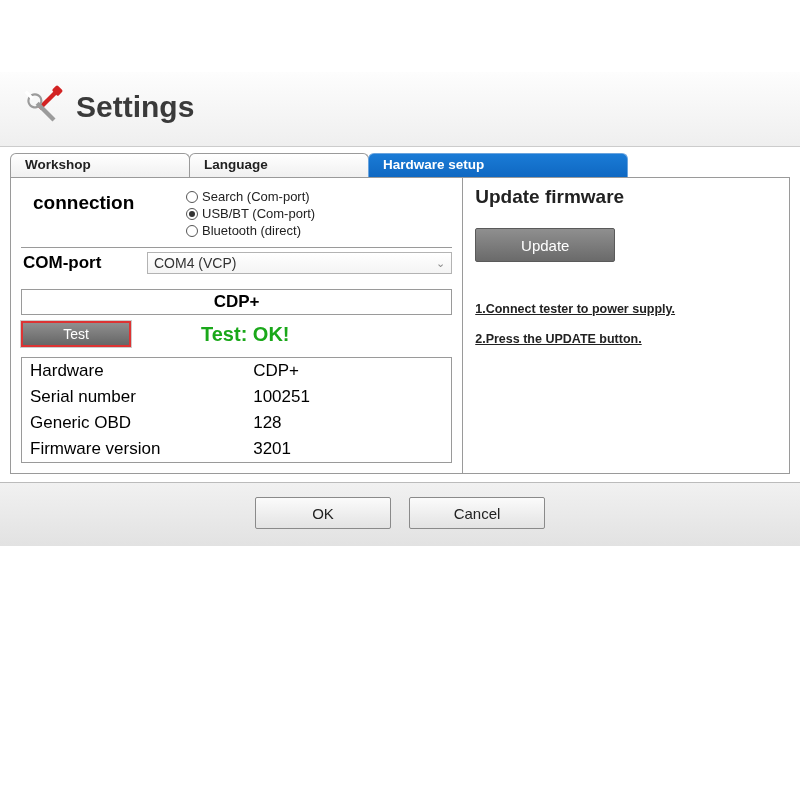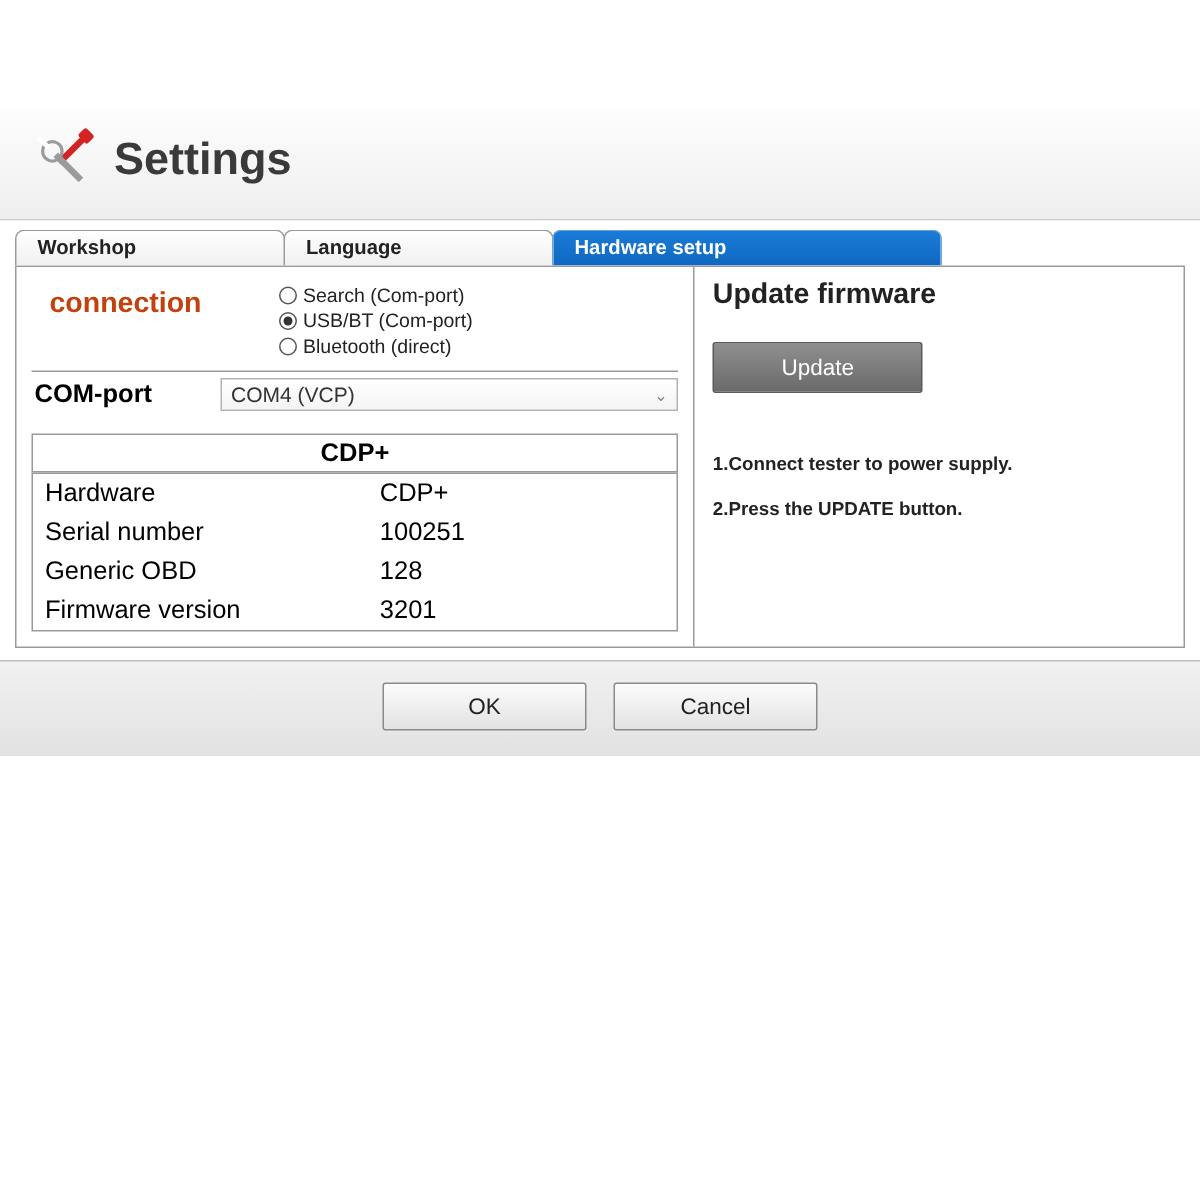--- a/index.html
+++ b/index.html
@@ -79,21 +79,21 @@
   .right-pane {
     width:42%;
     border-left:1px solid #9a9a9a;
     padding:8px 12px 10px 12px;
   }
   .conn-row {
     display:flex; align-items:flex-start;
     margin-bottom:4px;
   }
   .conn-label {
-    font-size:19px; font-weight:bold; color:#c2410c;
+    font-size:19px; font-weight:bold; color:#000000;
     width:165px; padding-top:6px; padding-left:12px;
   }
   .radio-group { font-size:13px; line-height:17px; color:#222; padding-top:2px;}
   .radio-item { display:flex; align-items:center; gap:4px; }
   .radio-dot {
     width:12px; height:12px; border:1px solid #555; border-radius:50%; display:inline-flex; align-items:center; justify-content:center;
   }
   .radio-dot.sel::after { content:""; width:6px; height:6px; background:#333; border-radius:50%; }
   .hr { border:none; border-top:1px solid #9a9a9a; margin:4px 0 4px 0;}
   .comport-row { display:flex; align-items:center; gap:6px; margin-bottom:16px;}
@@ -135,21 +135,21 @@
   .info-table .cell-r { width:48%; padding:3px 8px;}
   .right-pane h2 { font-size:19px; font-weight:bold; margin-bottom:20px; color:#222;}
   .btn-update {
     width:140px; height:34px;
     background:linear-gradient(#8f8f8f,#6a6a6a);
     color:#fff; font-size:15px;
     border:1px solid #5a5a5a;
     display:flex; align-items:center; justify-content:center;
     border-radius:2px;
   }
-  .instructions { margin-top:40px; font-size:12.5px; font-weight:bold; color:#222;}
+  .instructions { margin-top:40px; font-size:12.5px; font-weight:bold; color:#222;text-decoration:underline;}
   .instructions p { margin-bottom:16px;}
   .footer {
     background:linear-gradient(#f1f1f1,#e2e2e2);
     border-top:1px solid #bbb;
     padding:14px 0 0 0;
     display:flex; justify-content:center; gap:18px;
     height:64px;
   }
   .footer .btn {
     width:136px; height:32px;
@@ -212,20 +212,24 @@
       </div>
       <hr class="hr">
       <div class="comport-row">
         <div class="comport-label">COM-port</div>
         <div class="combo">
           <span>COM4 (VCP)</span>
           <span class="chev">⌄</span>
         </div>
       </div>
       <div class="cdp-box">CDP+</div>
+      <div class="test-row">
+        <div class="btn-test">Test</div>
+        <div class="test-result">Test: OK!</div>
+      </div>
       <div class="info-table">
         <div class="row">
           <div class="cell-l">Hardware</div>
           <div class="cell-r">CDP+</div>
         </div>
         <div class="row">
           <div class="cell-l">Serial number</div>
           <div class="cell-r">100251</div>
         </div>
         <div class="row">

